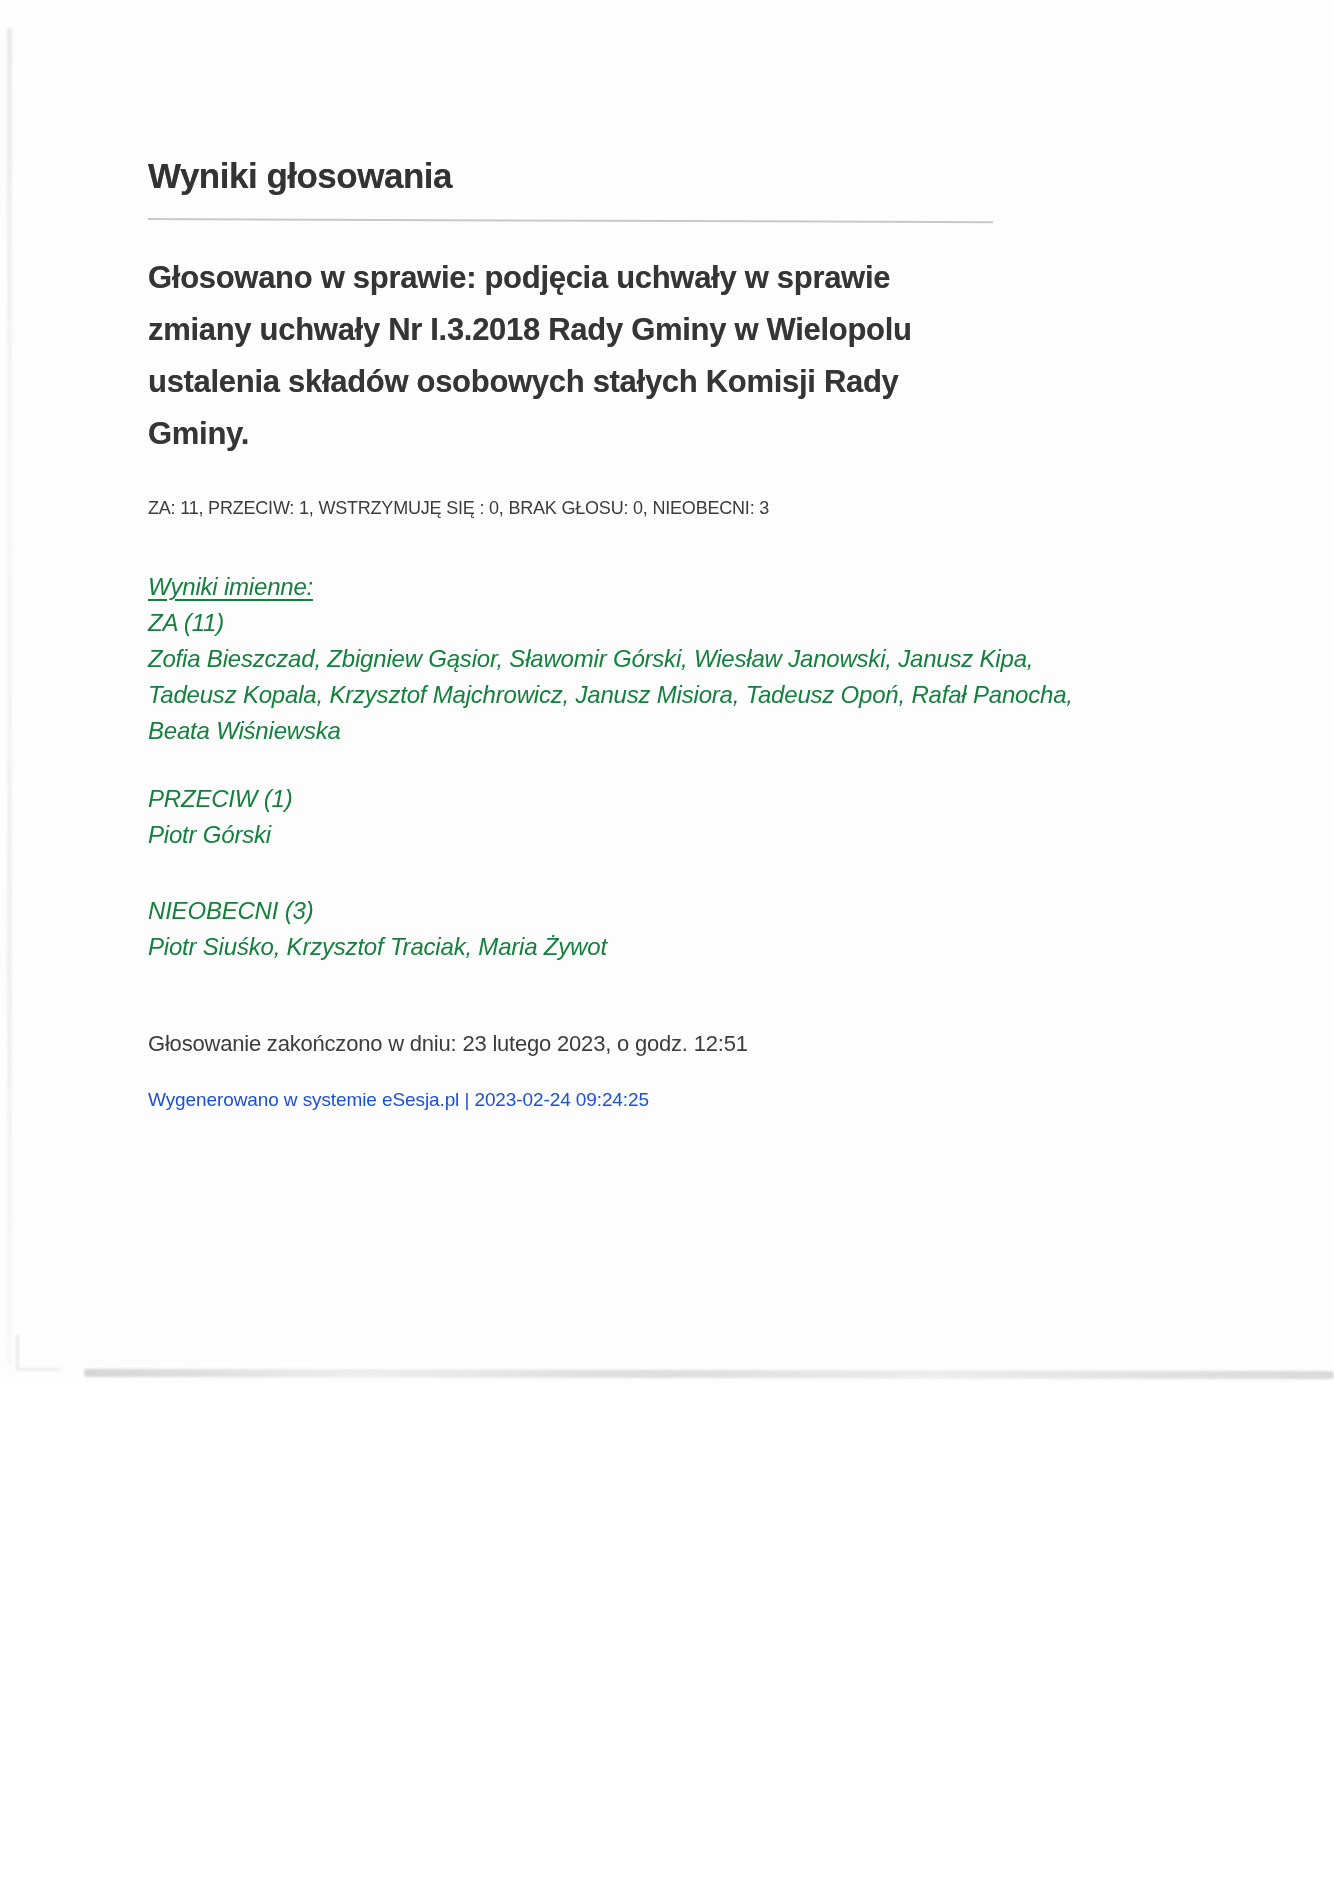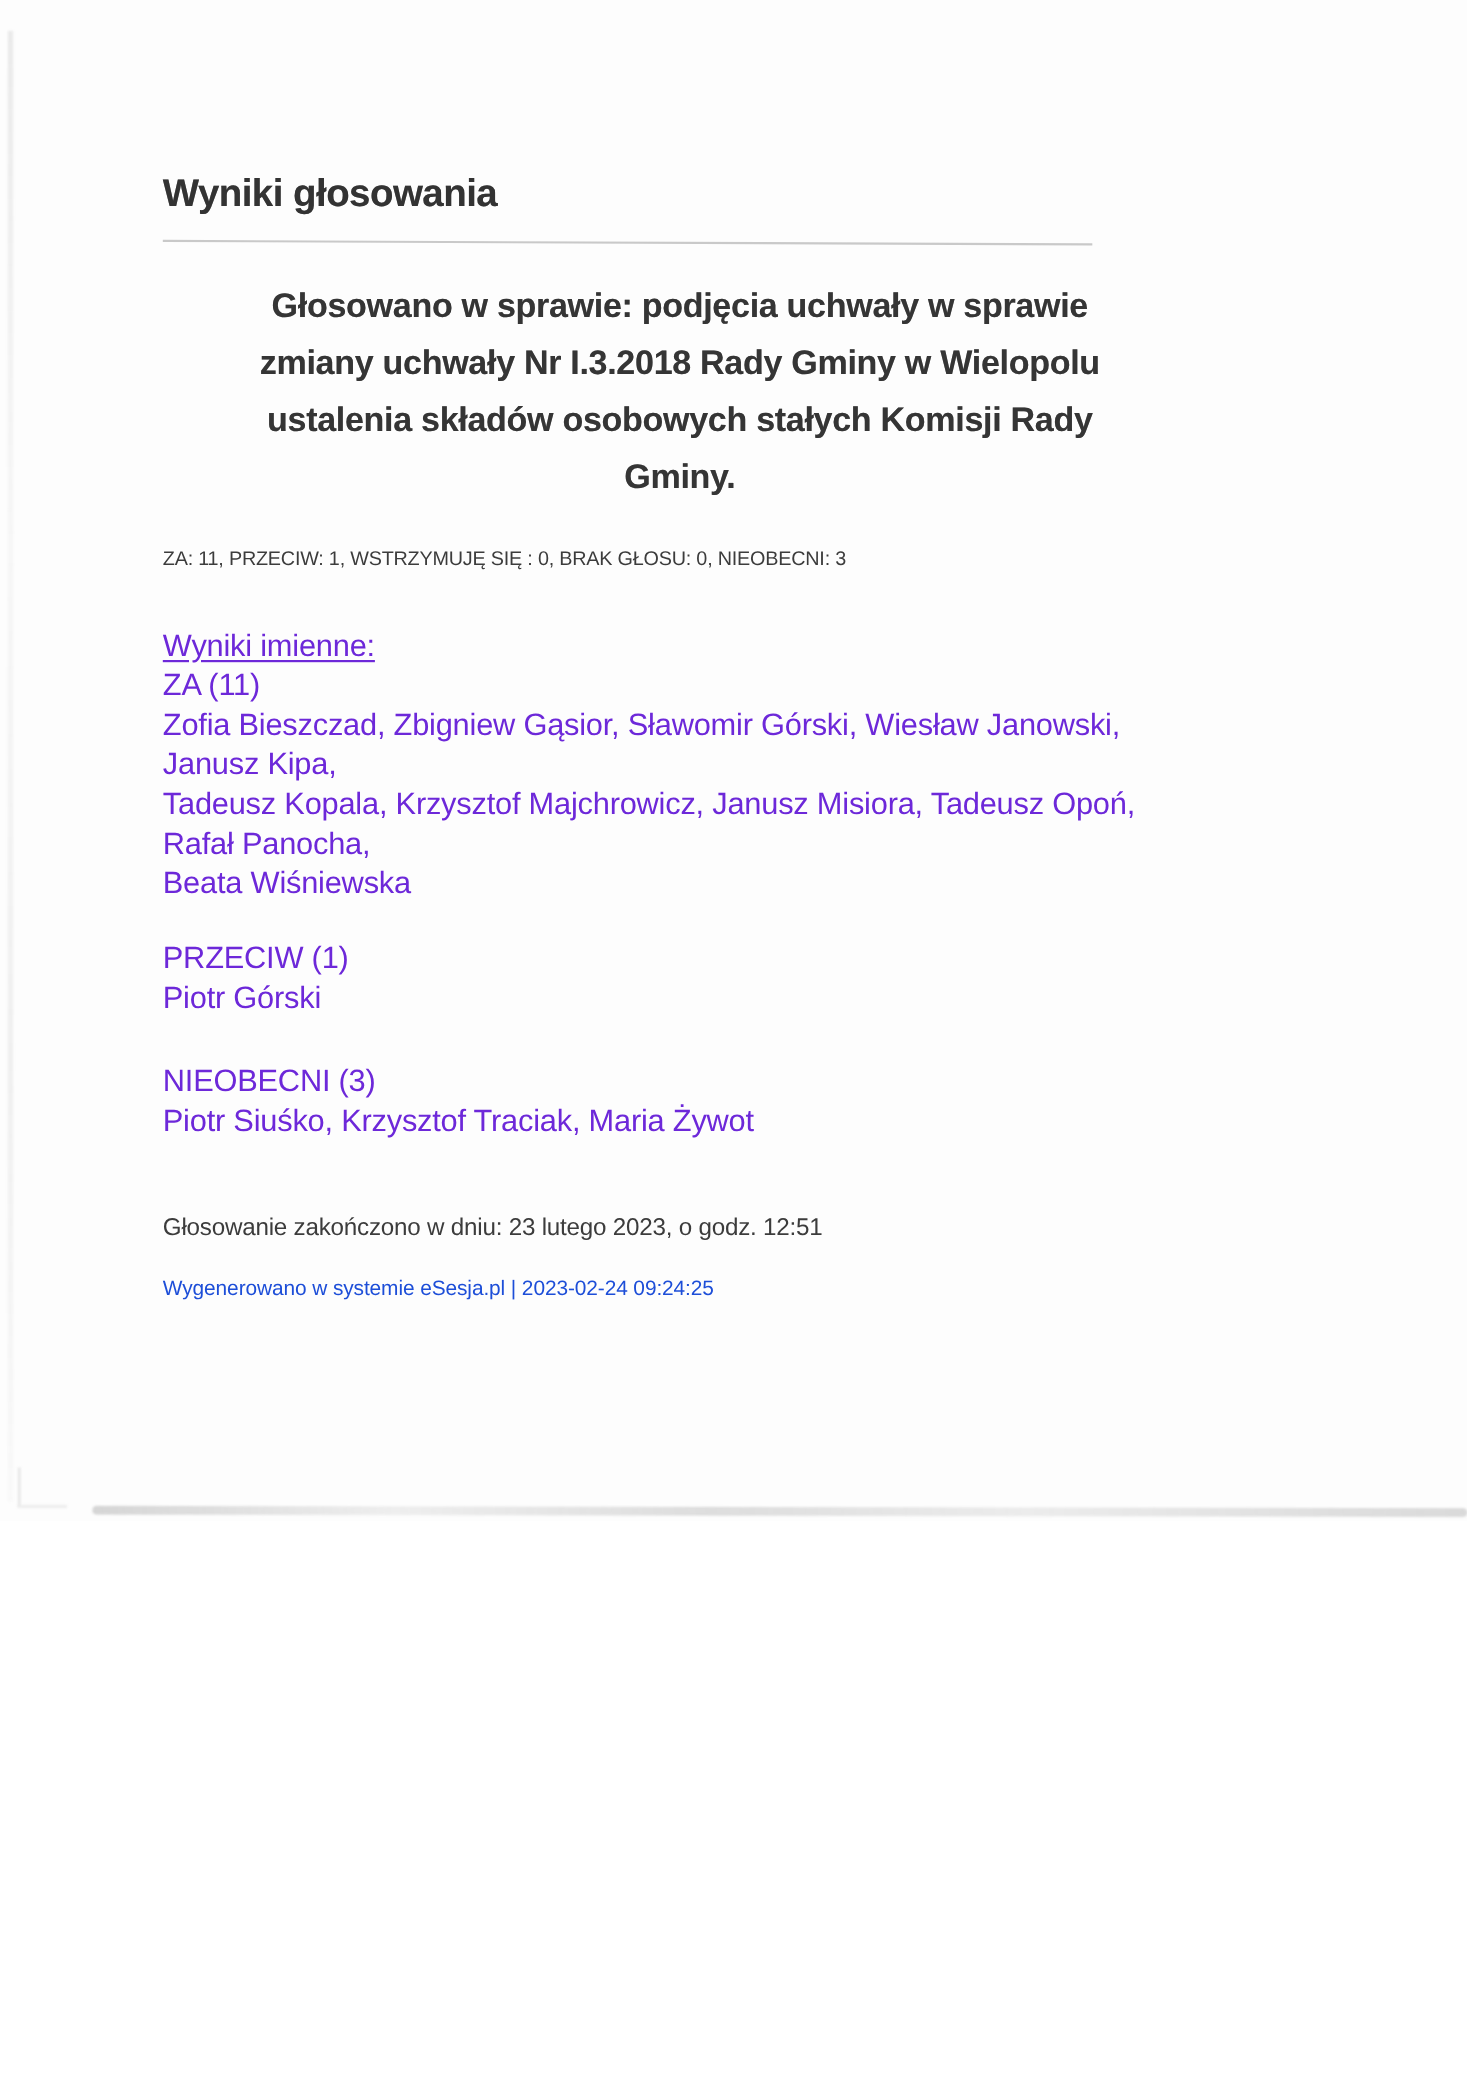--- a/index.html
+++ b/index.html
@@ -72,31 +72,30 @@
   }
 
   .subject {
     margin-top: 32px;
     font-size: 31px;
     font-weight: 700;
     line-height: 52px;
     letter-spacing: -0.3px;
     color: #353535;
     text-shadow: 0 0 0.5px rgba(60,60,60,.5);
-    text-align: center;
   }
 
   .summary {
     margin-top: 38px;
     font-size: 18px;
     color: #3c3c3c;
     letter-spacing: -0.2px;
   }
 
-  .body-text { font-size: 28px; line-height: 36px; letter-spacing: -0.2px; color: #6d28d9; }
+  .body-text { font-size: 24px; line-height: 36px; letter-spacing: -0.2px; color: #15803d; font-style: italic; }
 
   .named-label {
     margin-top: 50px;
     text-decoration: underline;
     text-underline-offset: 4px;
   }
 
   .vote-group-za       { margin-top: 0px; }
   .vote-group-przeciw  { margin-top: 32px; }
   .vote-group-nieobecni{ margin-top: 40px; }

